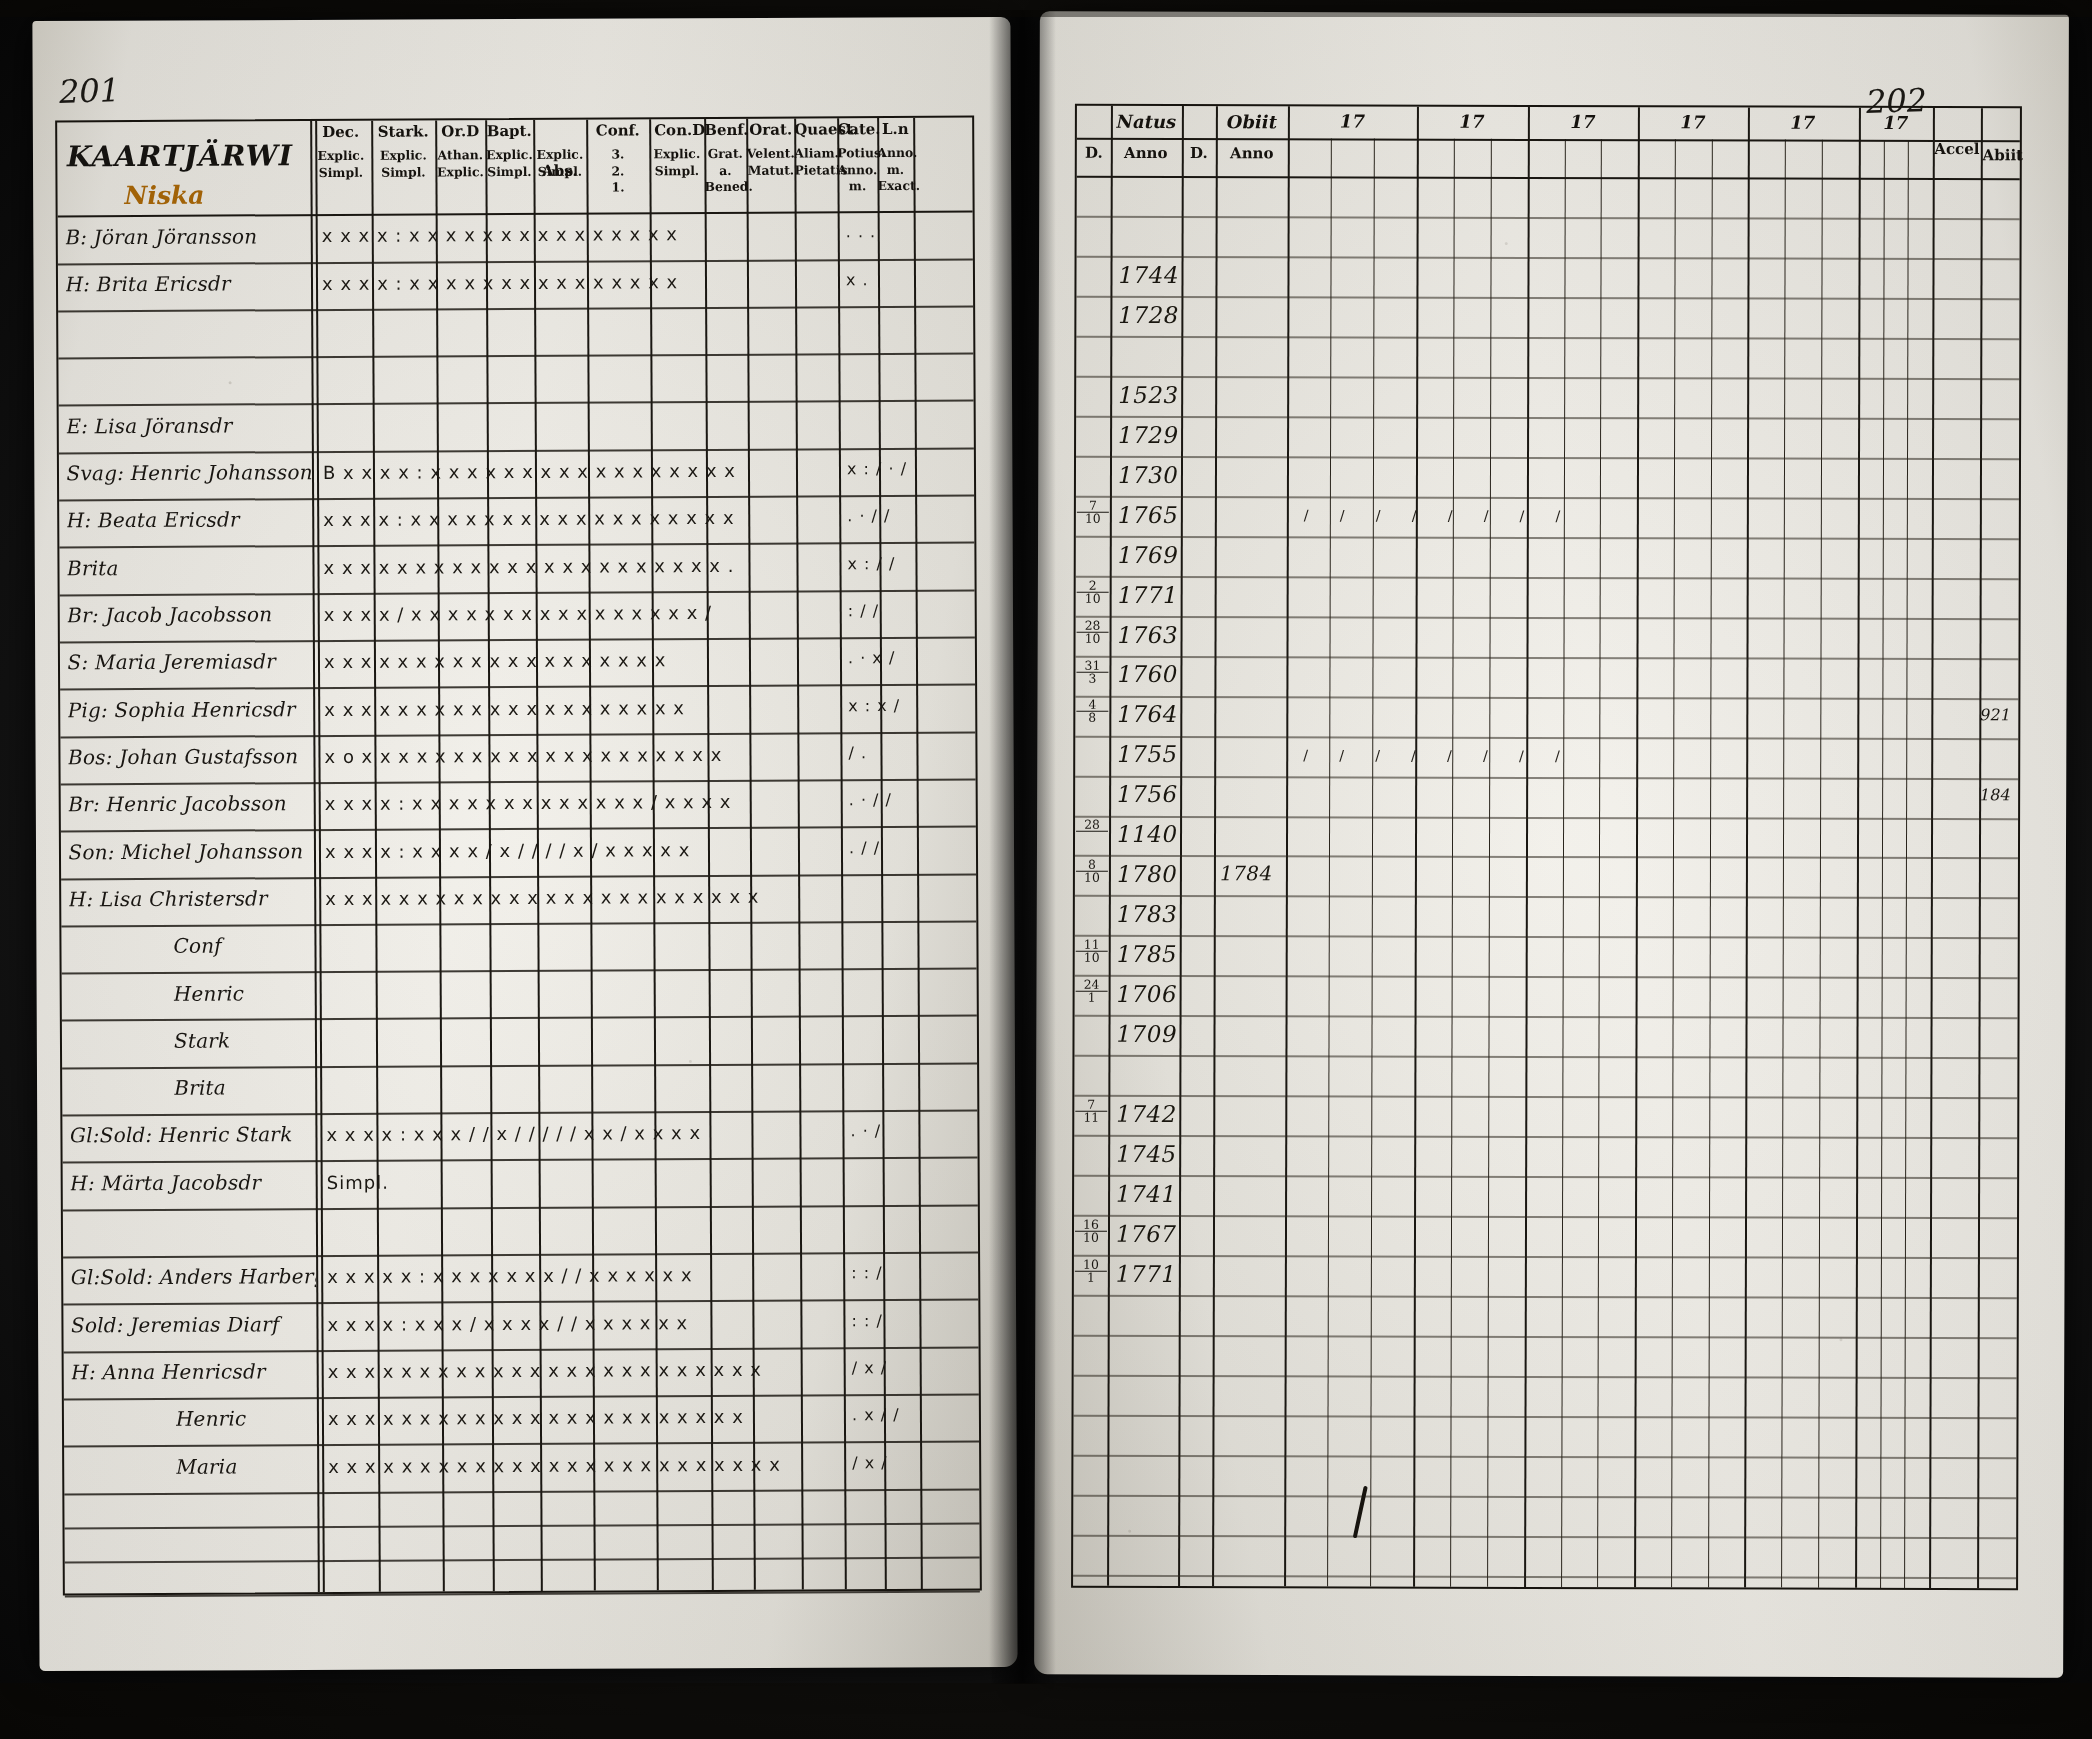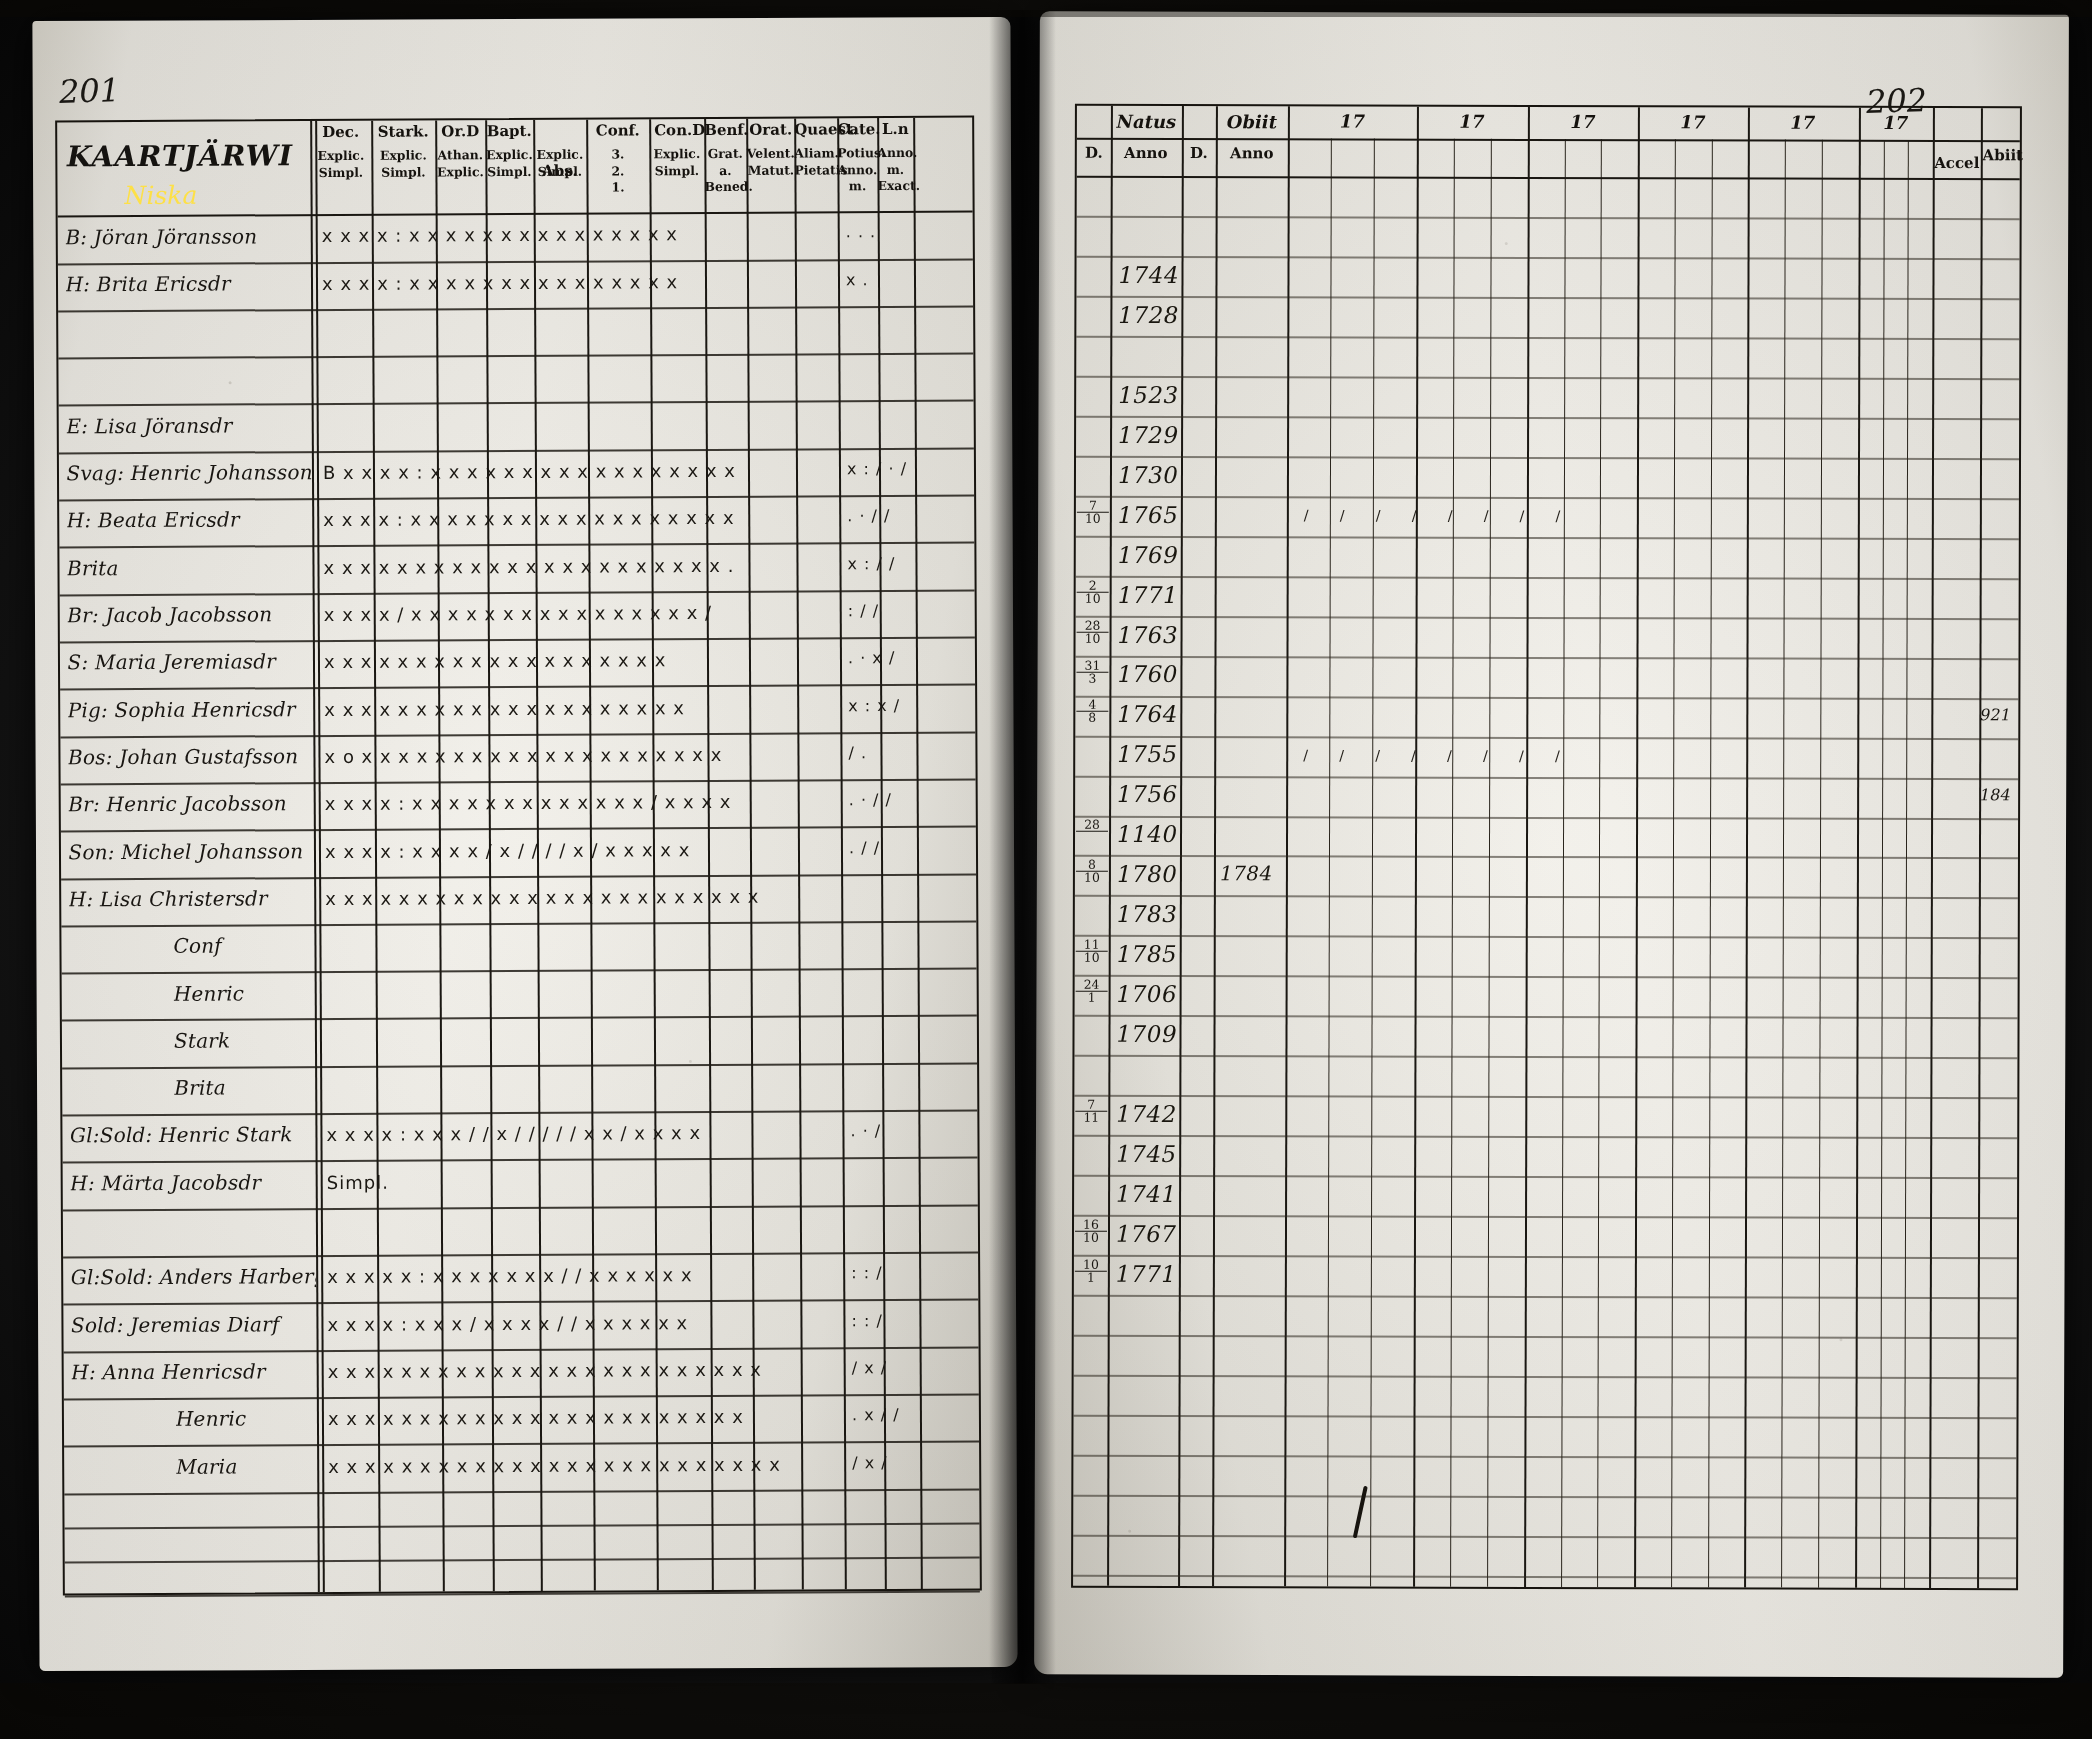--- a/index.html
+++ b/index.html
@@ -153,21 +153,22 @@
     color: #151310;
     letter-spacing: 1px;
   }
   .parish-sub {
     position: absolute;
     left: 67px;
     top: 59px;
     font-size: 25px;
     font-family: "DejaVu Serif", serif;
     font-style: italic;
-    color: #fde047;
+    color: #a16207;
+    font-weight: bold;
   }
 
   
   #right-table {
     position: absolute;
     left: 1073px;
     top: 105px;
     width: 947px;
     height: 1484px;
     border: 2.9px solid #17140f;
@@ -449,21 +450,21 @@
       <div class="hline" style="top: 32px;"></div>
       <div class="hline" style="top: 70px;"></div>
       <div class="rhdr" style="left: 0px; width: 139px; top: 4.8px;">Natus</div>
       <div class="rhdr" style="left: 139px; width: 72px; top: 4.8px;">Obiit</div>
       <div class="rhdr" style="left: 211px; width: 129px; top: 3.8px;">17</div>
       <div class="rhdr" style="left: 340px; width: 110px; top: 3.8px;">17</div>
       <div class="rhdr" style="left: 451px; width: 110px; top: 3.8px;">17</div>
       <div class="rhdr" style="left: 561px; width: 110px; top: 3.8px;">17</div>
       <div class="rhdr" style="left: 671px; width: 110px; top: 3.8px;">17</div>
       <div class="rhdr" style="left: 782px; width: 74px; top: 3.8px;">17</div>
-      <div class="rhdr small" style="left: 856px; width: 48px; top: 46px;">Accel</div>
+      <div class="rhdr small" style="left: 856px; width: 48px; top: 32px;">Accel</div>
       <div class="rhdr small" style="left: 904px; width: 44px; top: 38px;">Abiit</div>
       <div class="rhdr small" style="left: 0px; width: 34px; top: 38px;">D.</div>
       <div class="rhdr small" style="left: 34px; width: 70px; top: 38px;">Anno</div>
       <div class="rhdr small" style="left: 105px; width: 34px; top: 38px;">D.</div>
       <div class="rhdr small" style="left: 139px; width: 72px; top: 38px;">Anno</div>
       <div class="hline" style="top: 110px; opacity: 0.55; background: rgb(43, 38, 30);"></div>
       <div class="hline" style="top: 150px; opacity: 0.55; background: rgb(43, 38, 30);"></div>
       <div class="hline" style="top: 190px; opacity: 0.55; background: rgb(43, 38, 30);"></div>
       <div class="hline" style="top: 230px; opacity: 0.55; background: rgb(43, 38, 30);"></div>
       <div class="hline" style="top: 270px; opacity: 0.55; background: rgb(43, 38, 30);"></div>

